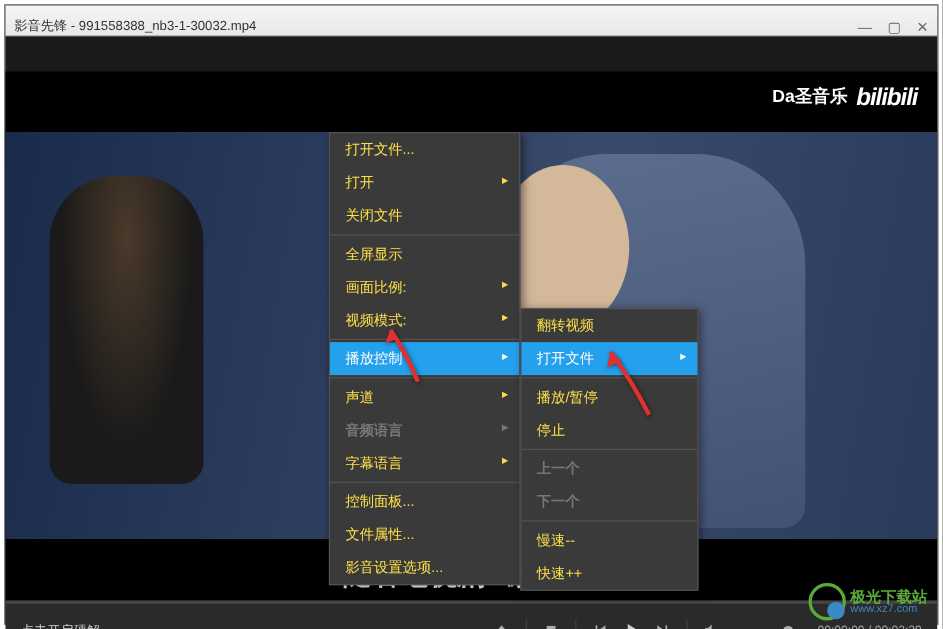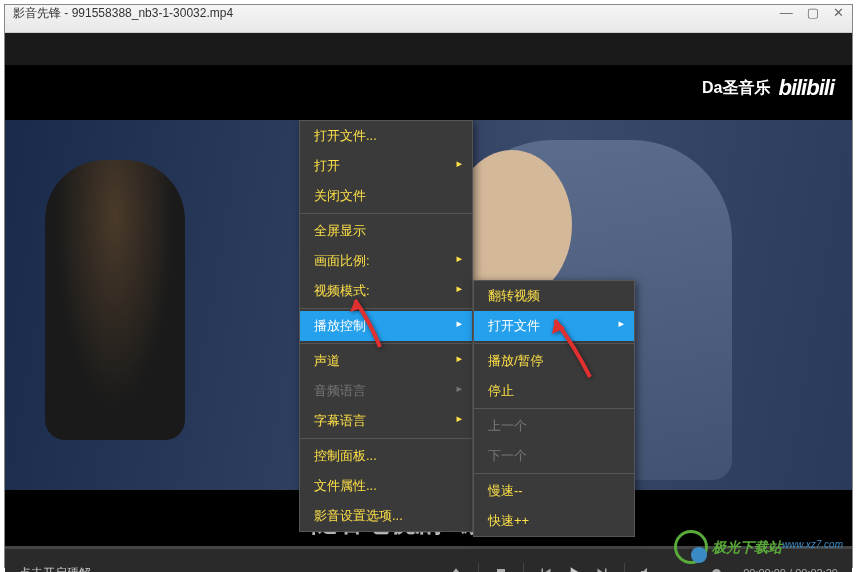--- a/index.html
+++ b/index.html
@@ -1,20 +1,20 @@
 <!DOCTYPE html>
 <html><head>
 <meta charset="utf-8">
 <style>
 * { margin: 0; padding: 0; box-sizing: border-box; font-family: "Microsoft YaHei", sans-serif; }
 body { background: #fff; width: 857px; height: 572px; overflow: hidden; position: relative; }
 
 .window { position: absolute; left: 4px; top: 4px; width: 849px; height: 564px; background: #1a1a1a; border: 1px solid #888; }
 
-.titlebar { height: 28px; background: linear-gradient(#f5f5f5, #e8e8e8); display: flex; align-items: flex-start; padding: 0 8px; border-bottom: 1px solid #ccc; }
+.titlebar { height: 28px; background: linear-gradient(#f5f5f5, #e8e8e8); display: flex; align-items: flex-end; padding: 0 8px; border-bottom: 1px solid #ccc; }
 .titlebar .title { flex: 1; font-size: 12px; color: #333; }
 .titlebar .win-controls { display: flex; gap: 14px; }
 .titlebar .win-controls span { font-size: 13px; color: #666; cursor: pointer; }
 
 .video-area { position: relative; width: 100%; height: 481px; background: #000; overflow: hidden; margin-top: 32px; }
 .video-content { position: absolute; left: 0; top: 55px; width: 100%; height: 370px; background: linear-gradient(100deg, #1a2a4a 0%, #2a3a5a 30%, #3a4a6a 60%, #2a3a5a 100%); }
 .person-left { position: absolute; left: 40px; top: 40px; width: 140px; height: 280px; background: radial-gradient(ellipse at 50% 20%, #4a3a2a 0%, #1a1a1a 60%); border-radius: 60px 60px 20px 20px; }
 .person-right { position: absolute; right: 120px; top: 20px; width: 280px; height: 340px; background: linear-gradient(#6a7a9a, #4a5a7a); border-radius: 100px 100px 20px 20px; opacity: 0.7; }
 .face { position: absolute; right: 280px; top: 30px; width: 120px; height: 150px; background: #d4b89a; border-radius: 50%; }
 
@@ -34,31 +34,31 @@
 .vol-slider::after { content: ''; position: absolute; right: 0; top: -3px; width: 9px; height: 9px; background: #aaa; border-radius: 50%; }
 
 .progress-bar { position: absolute; top: 0; left: 0; right: 0; height: 3px; background: #444; }
 .progress-fill { height: 100%; width: 0%; background: #24a0ed; }
 
 .context-menu { position: absolute; background: #3a3a3a; border: 1px solid #555; box-shadow: 2px 2px 8px rgba(0,0,0,0.5); z-index: 100; }
 .menu-main { left: 299px; top: 120px; width: 174px; }
 .menu-sub { left: 473px; top: 280px; width: 162px; }
 .menu-item { padding: 6px 26px 6px 14px; font-size: 13px; color: #fde047; position: relative; cursor: pointer; }
 .menu-item.highlighted { background: #24a0ed; color: #fff; }
-.menu-item.disabled { color: #777; }
+.menu-item.disabled { color: #777; font-weight: bold; }
 .menu-item.has-sub::after { content: '▸'; position: absolute; right: 10px; font-size: 11px; }
 .menu-sep { height: 1px; background: #555; margin: 2px 0; }
 
 .arrow { position: absolute; z-index: 200; }
 .arrow svg { filter: drop-shadow(1px 1px 2px rgba(0,0,0,0.5)); }
 
 .footer-logo { position: absolute; right: 14px; bottom: 8px; display: flex; align-items: center; gap: 4px; z-index: 300; }
 .footer-logo .circ { width: 34px; height: 34px; border: 3px solid #5aaa3a; border-radius: 50%; position: relative; }
 .footer-logo .circ::after { content: ''; position: absolute; right: -2px; bottom: -2px; width: 16px; height: 16px; background: #3a8ac4; border-radius: 50%; }
-.footer-logo .ft-text { display: flex; flex-direction: row; line-height: 1; font-style: italic; }
+.footer-logo .ft-text { display: flex; flex-direction: column; line-height: 1; }
 .footer-logo .ft-main { font-size: 14px; color: #5aaa3a; font-weight: bold; }
 .footer-logo .ft-sub { font-size: 10px; color: #3a8ac4; }
 </style>
 </head>
 <body>
 
 <div class="window">
 
   <div class="titlebar">
     <span class="title">影音先锋 - 991558388_nb3-1-30032.mp4</span>

